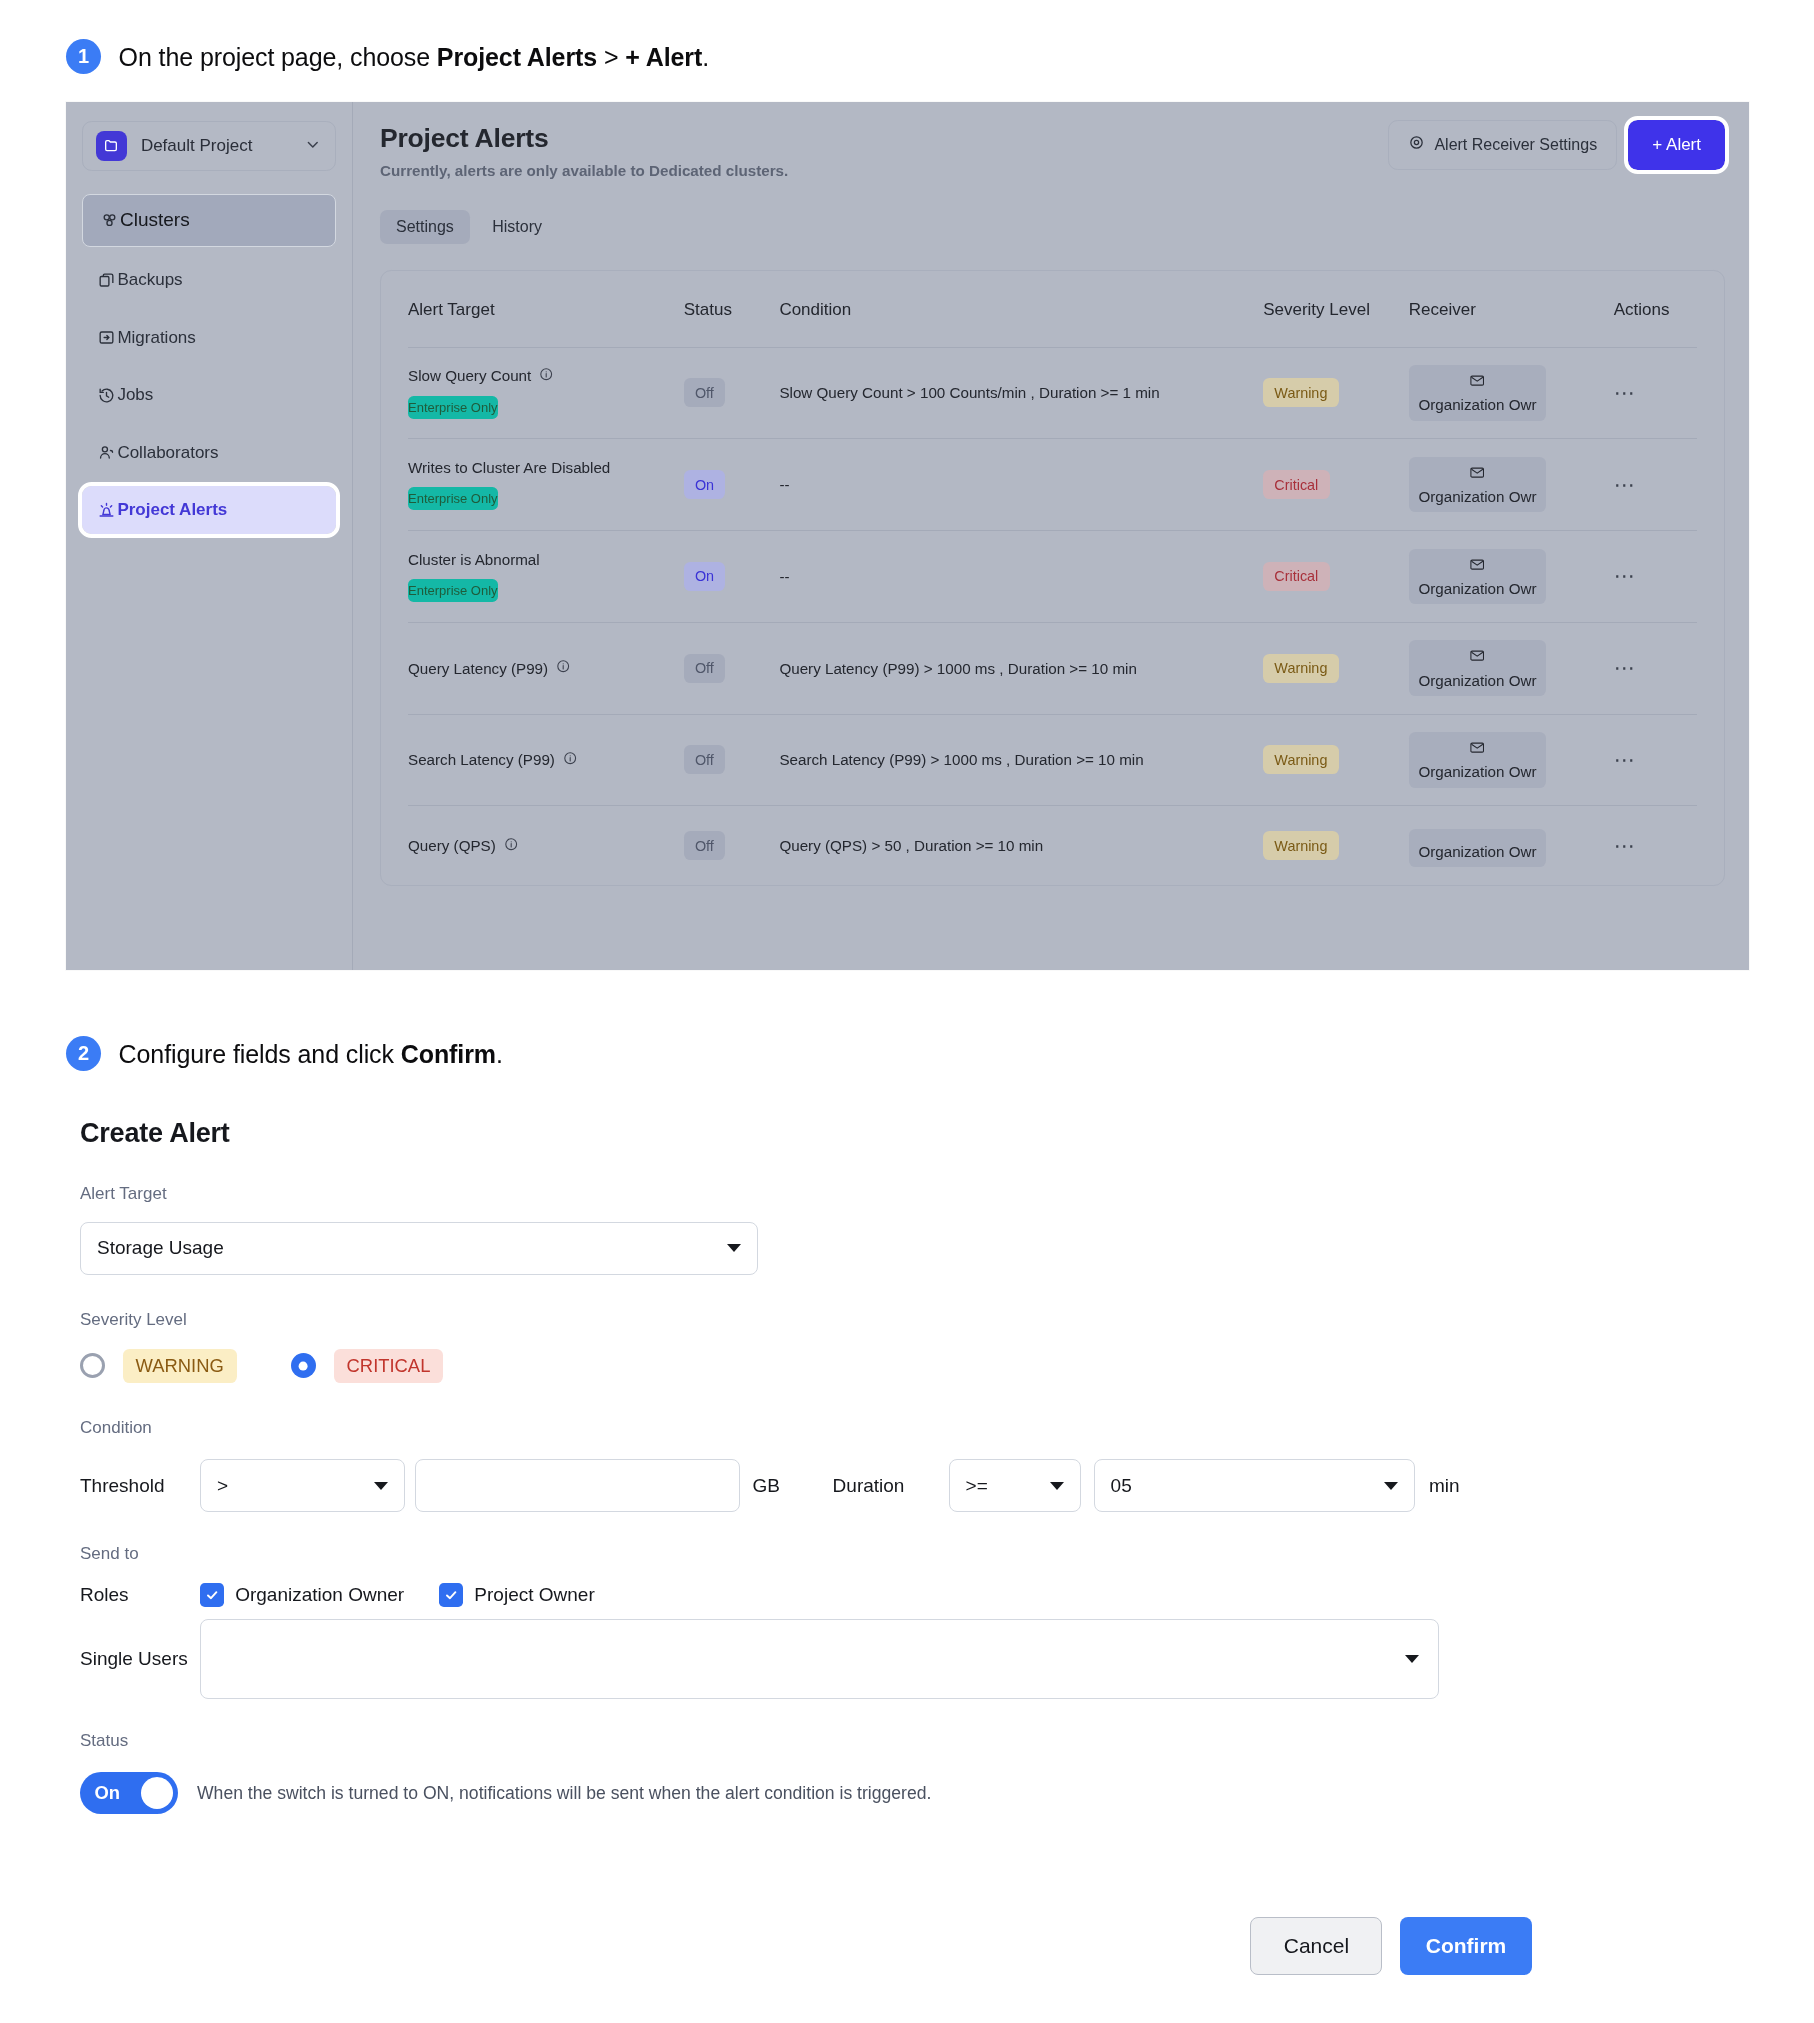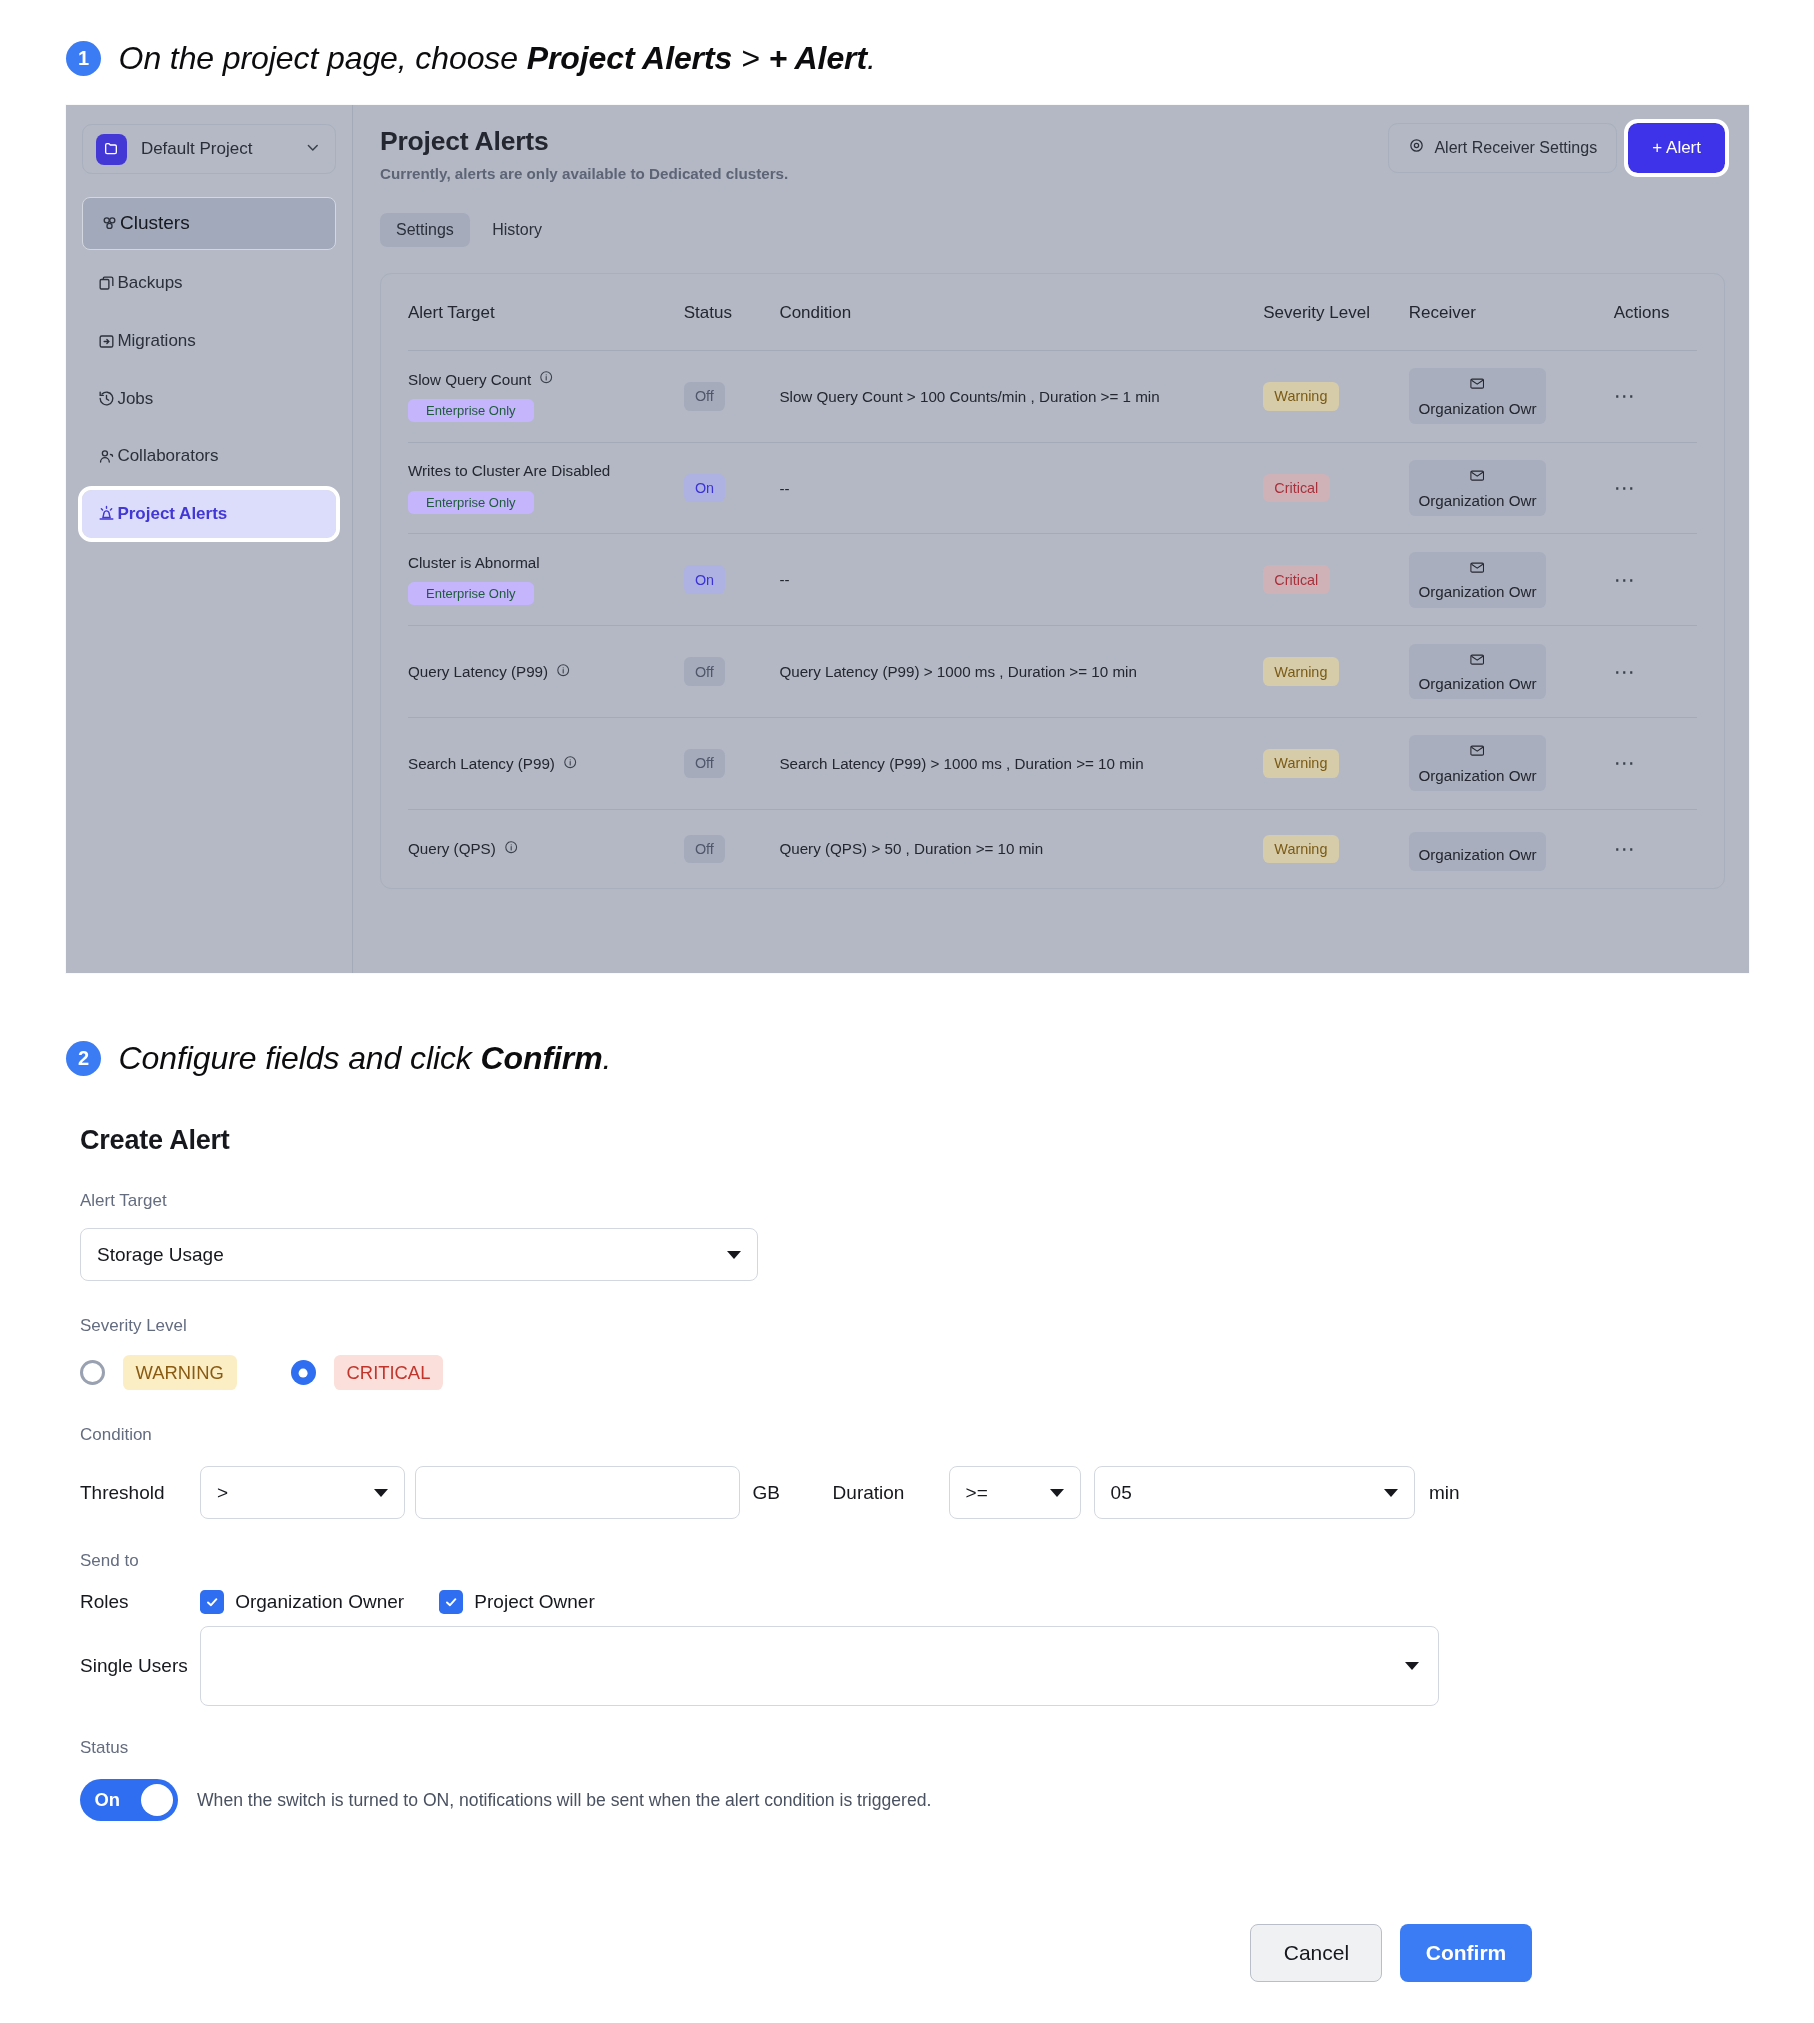--- a/index.html
+++ b/index.html
@@ -18,22 +18,22 @@
   #step1-row { margin: 39px 0 0 66px; }
   #step2-row { margin: 66px 0 0 66px; }
   .step-num {
     width: 35px; height: 35px; border-radius: 50%;
     background: #3b7cf5; color: #fff;
     font-size: 20px; font-weight: 700;
     display: flex; align-items: center; justify-content: center;
     flex: 0 0 auto;
   }
   .step-text {
-    font-size: 32px; color: #0c0c0e; letter-spacing: -0.1px;
-    line-height: 1.2; white-space: nowrap; font-style: italic;
+    font-size: 25px; color: #0c0c0e; letter-spacing: -0.1px;
+    line-height: 1.2; white-space: nowrap;
   }
   .step-text b { font-weight: 700; }
 
   
   .shot {
     position: relative;
     margin: 28px 0 0 66px;
     width: 1683px; height: 868px;
     background: #b3b8c4;
     overflow: hidden;
@@ -109,22 +109,22 @@
   .c-target { width: 265px; }
   .c-status { width: 92px; }
   .c-cond   { width: 465px; }
   .c-sev    { width: 140px; }
   .c-recv   { width: 197px; }
   .c-act    { width: 80px; }
 
   .tname { font-size: 15.2px; color: #24272f; display: flex; align-items: center; gap: 8px; }
   .ent-badge {
     display: inline-block; margin-top: 11.2px;
-    background: #c4b5fd; color: #1f5c3b;
-    font-size: 13px; padding: 4px 18px; border-radius: 5.6px;
+    background: #14b8a6; color: #1f5c3b;
+    font-size: 13px; padding: 4px 0; border-radius: 5.6px;
   }
   .pill {
     display: inline-block; font-size: 14.4px; padding: 6.4px 11.2px; border-radius: 6.4px;
   }
   .pill-off { background: #a5abbb; color: #50576a; }
   .pill-on  { background: #aeb2e2; color: #3b33d6; }
   .pill-warn { background: #d6ccaa; color: #7a5a15; }
   .pill-crit { background: #ceb2b8; color: #a8303a; }
   .cond-txt { font-size: 15.2px; color: #24272f; }
   .recv {

